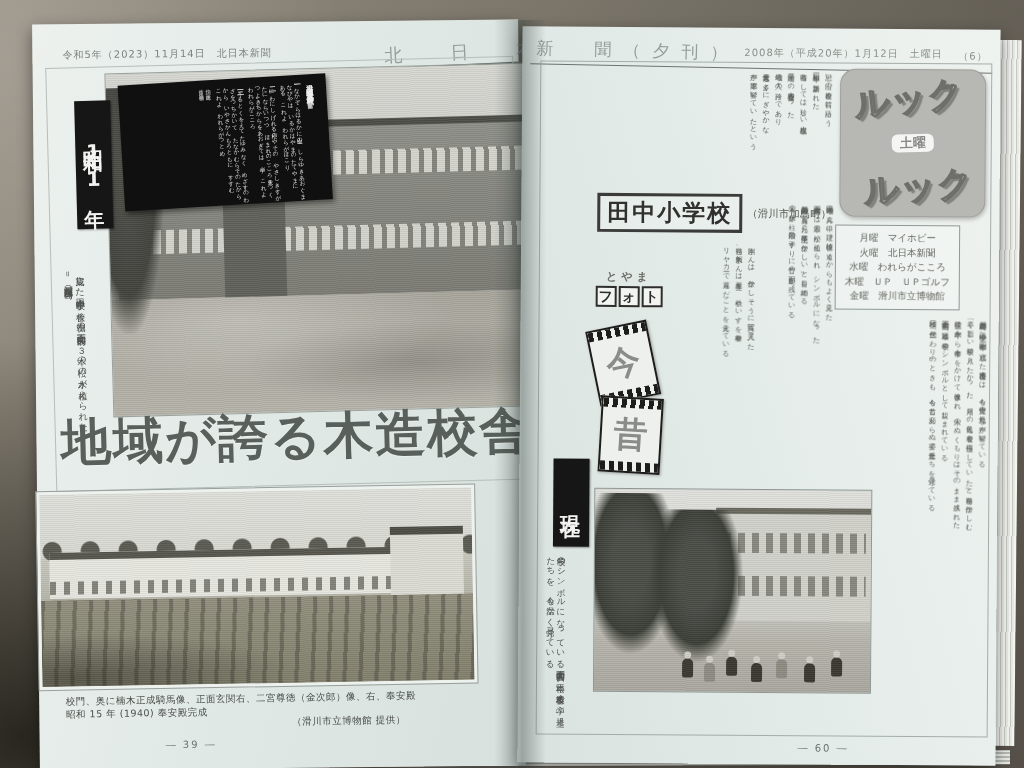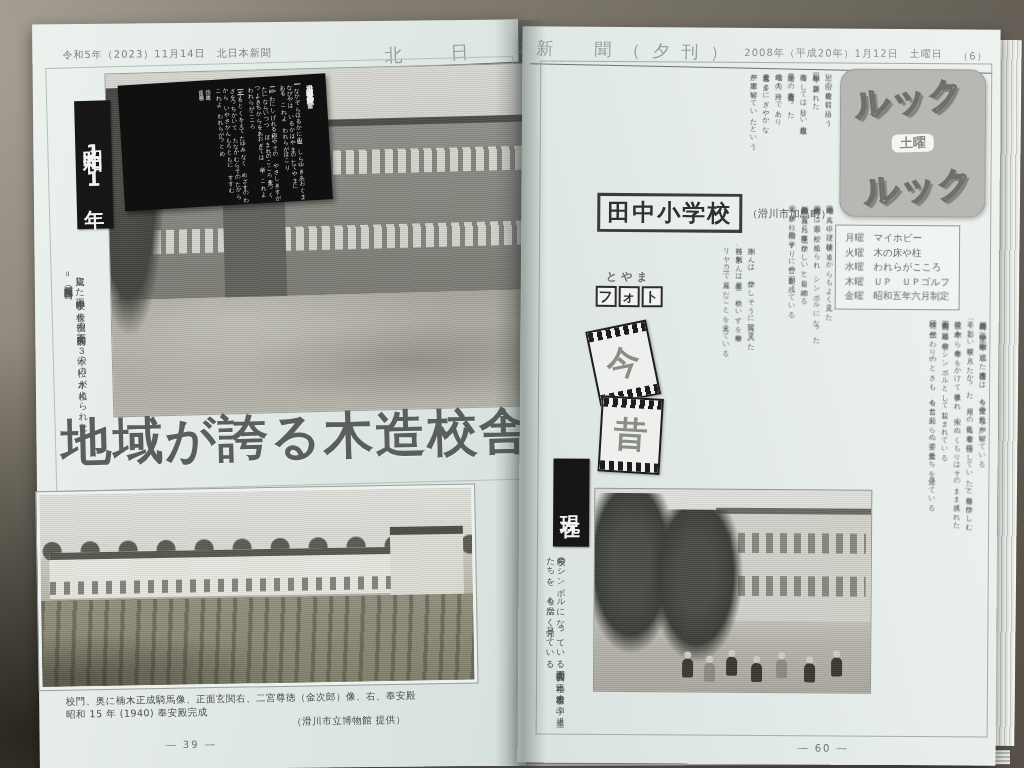--- a/index.html
+++ b/index.html
@@ -226,26 +226,26 @@
     <div class="rule" style="left:8px; top:40px; width:462px; border-top-width:1.5px; transform:rotate(.8deg); border-color:#6d7370;"></div>
 
     <div class="npframe" style="left:18px; top:34px; width:452px; height:674px;"></div>
 
     <div class="look-logo" style="left:318px; top:40px; width:146px; height:148px;">
       <span class="look-word w1">ルック</span>
       <span class="day-chip">土曜</span>
       <span class="look-word w2">ルック</span>
     </div>
 
-    <div class="sched-box" style="left:314px; top:196px;">
+    <div class="sched-box" style="left:314px; top:196px;text-align:center;">
         <div>月曜　マイホビー</div>
-        <div>火曜　木の床や柱</div>
+        <div>火曜　北日本新聞</div>
         <div>水曜　われらがこころ</div>
         <div>木曜　ＵＰ　ＵＰゴルフ</div>
-        <div>金曜　昭和五年六月制定</div>
+        <div>金曜　滑川市立博物館</div>
       </div>
 
     <div class="cols" style="left:26px; top:40px; width:284px; height:128px;">
         <div class="bcol">思い出の校舎を前に語らう</div>
         <div class="bcol">昭和十一年に新築された</div>
         <div class="bcol">当時としては珍しい大規模な</div>
         <div class="bcol">二階建ての木造校舎だった</div>
         <div class="bcol">地域の人々の誇りであり</div>
         <div class="bcol">児童数も多くにぎやかな</div>
         <div class="bcol">声が廊下に響いていたという</div>

